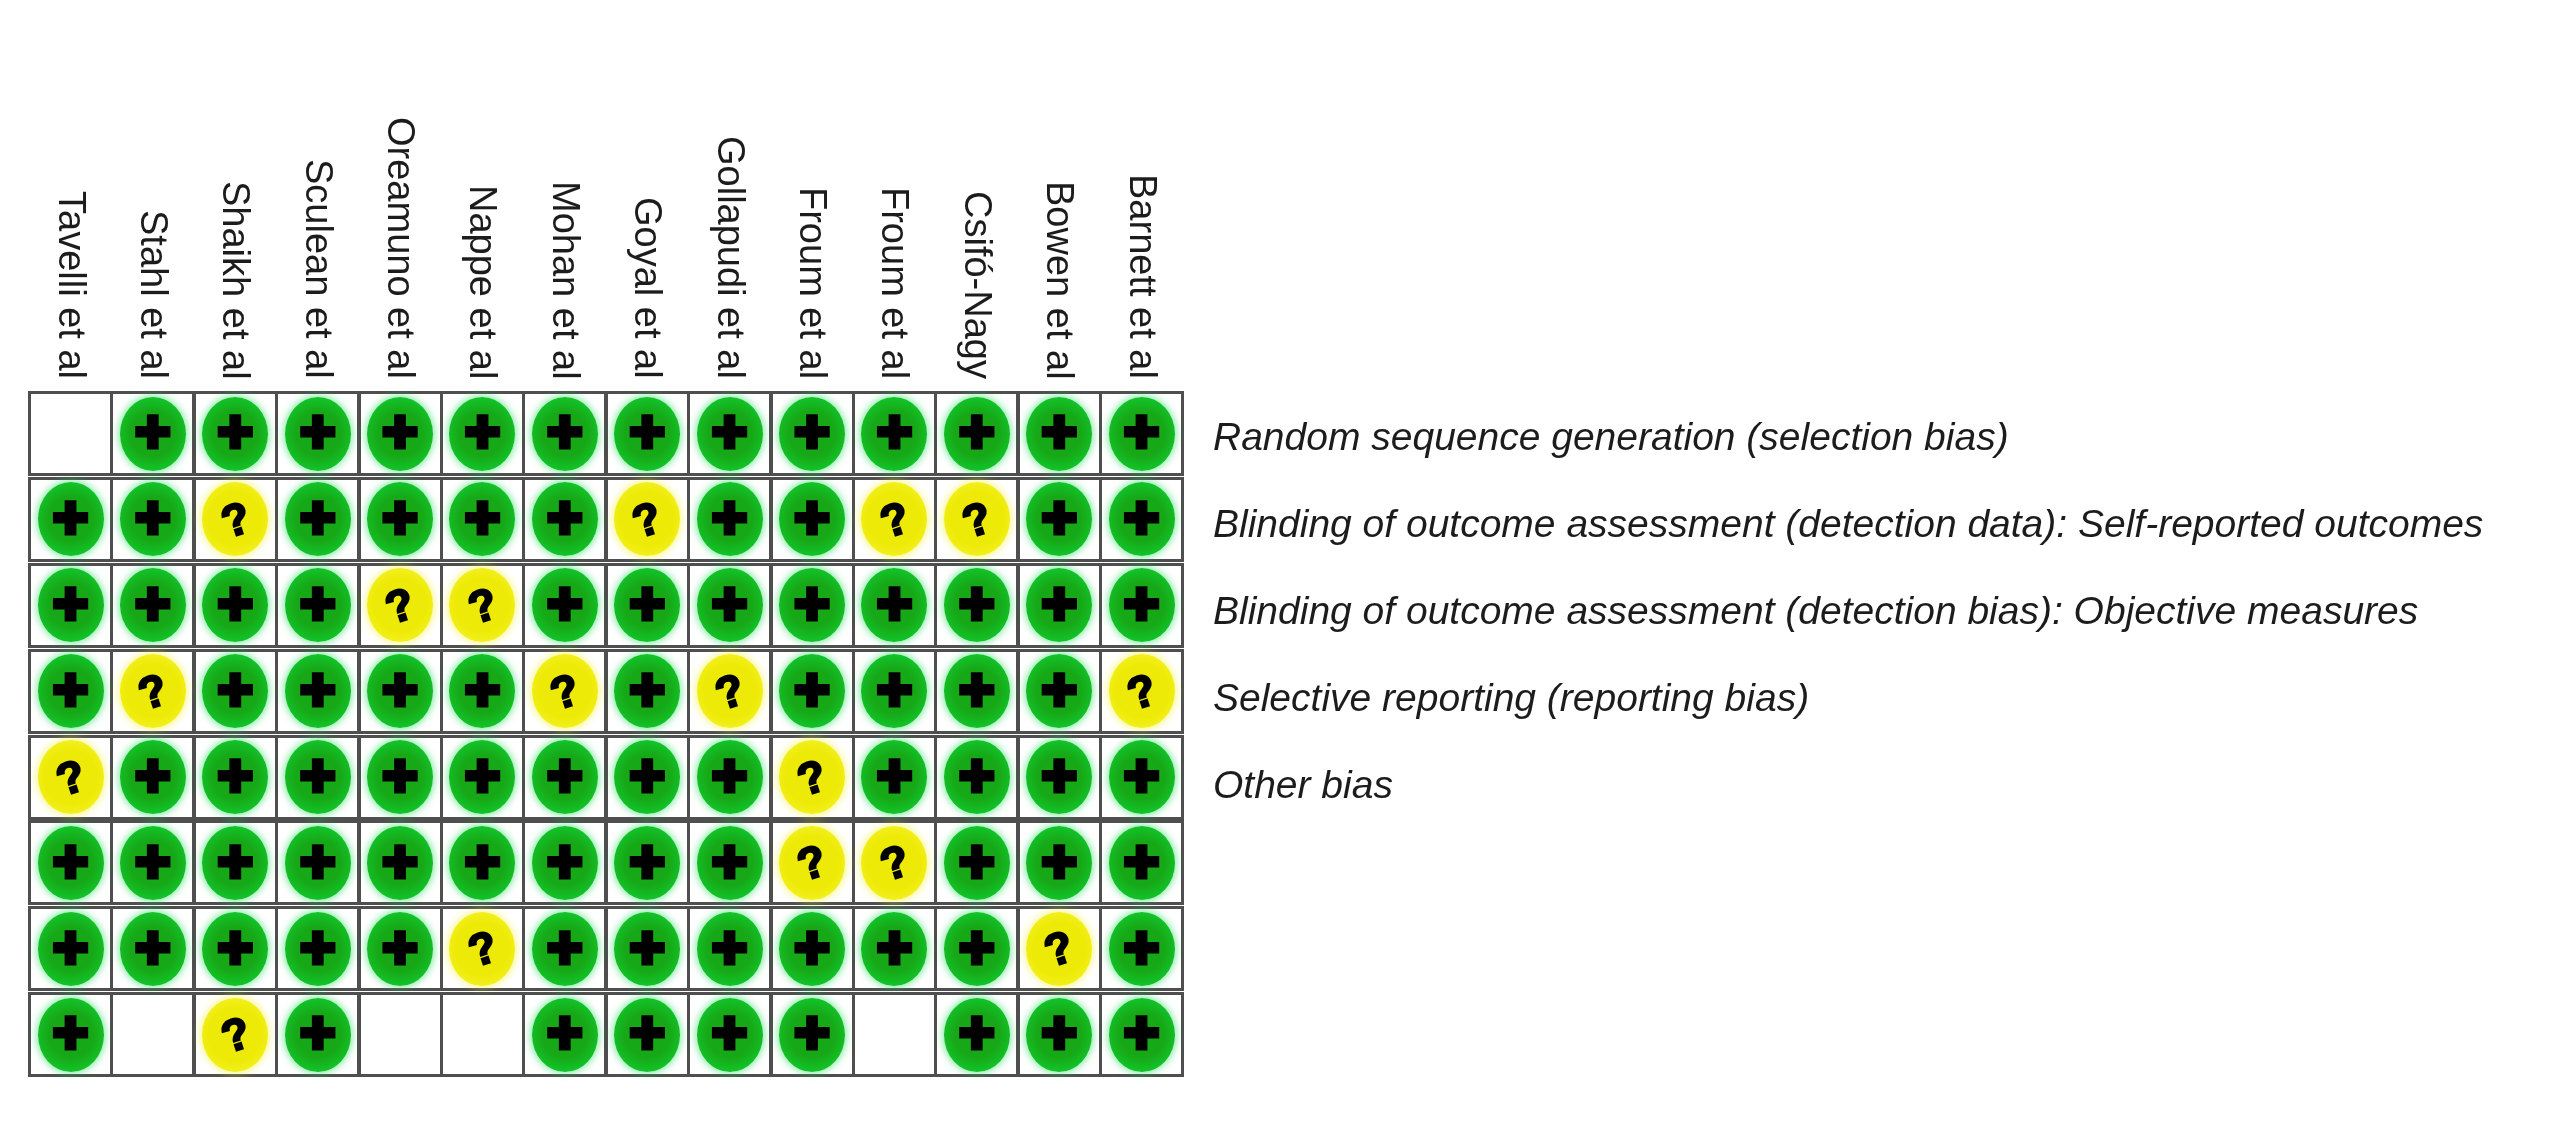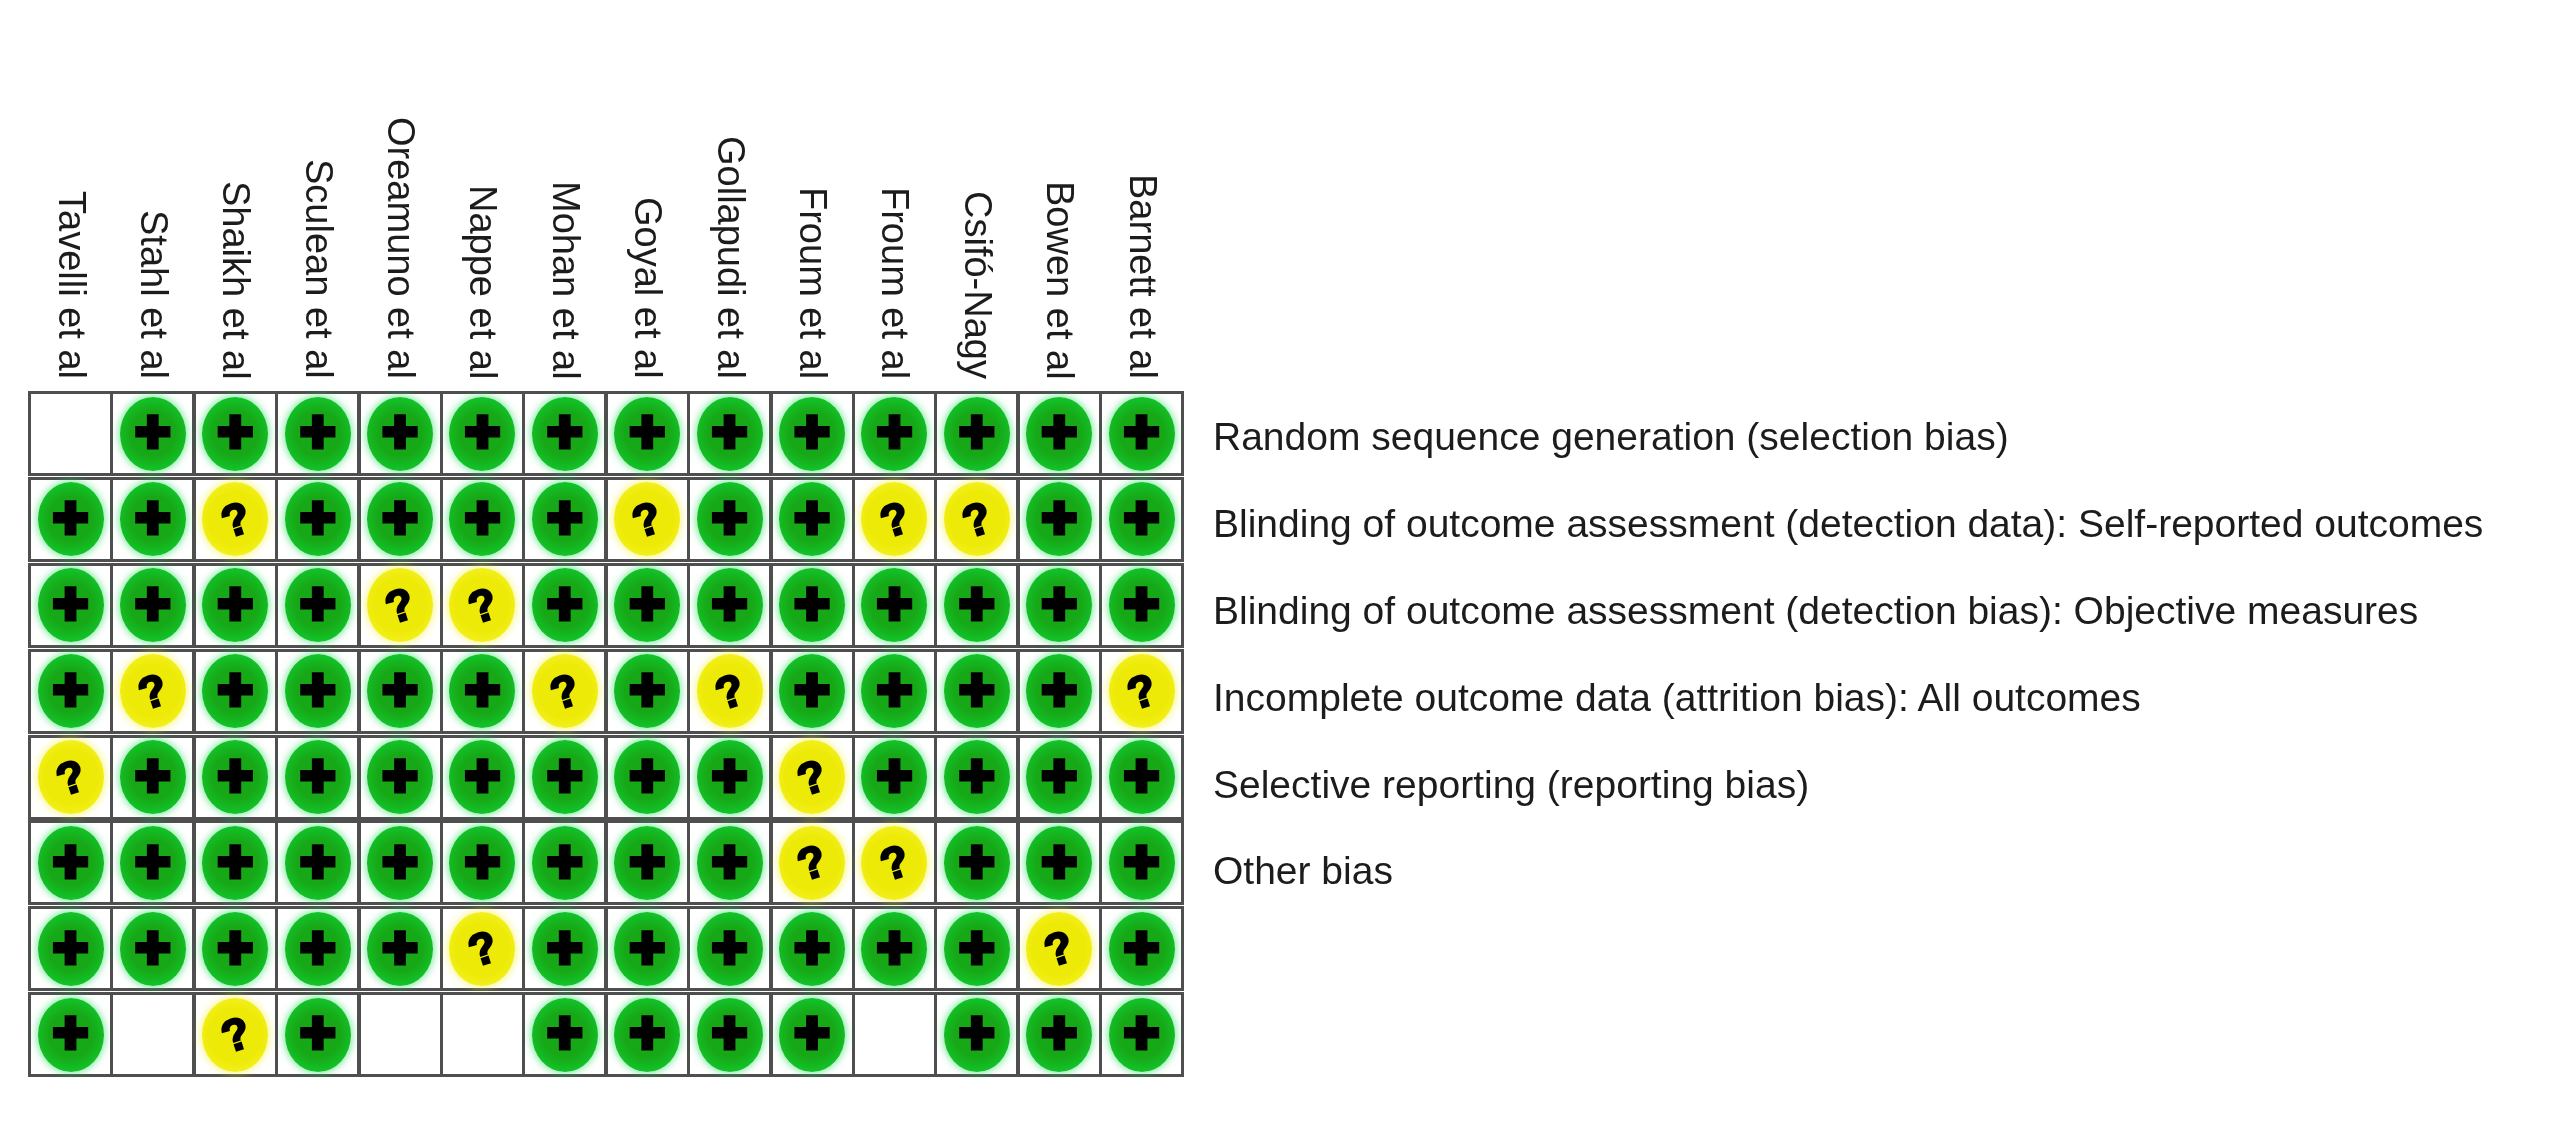--- a/index.html
+++ b/index.html
@@ -56,21 +56,21 @@
     box-shadow:0 0 7.7px 1.7px rgba(240,240,40,.55);
   }
   .sym{color:var(--sym);line-height:1;}
   .sym.low{font-size:60px;font-weight:900;-webkit-text-stroke:5.2px var(--sym);margin-top:-2.6px;}
   .sym.unclear{font-size:45px;font-weight:800;-webkit-text-stroke:2.1px var(--sym);transform:rotate(-18deg);}
   
   .rlabels{position:absolute;left:1213px;top:394px;}
   .rlabel{
     height:86px;margin-bottom:0.9px;
     display:flex;align-items:center;
-    font-size:39px;color:var(--label);white-space:nowrap;
+    font-size:39px;color:var(--label);white-space:nowrap;font-style:italic;
   }
 </style>
 </head>
 <body>
 
 <div class="canvas">
   <div class="headers" id="headers">
       <div class="hcell">
         <span class="hlabel">Tavelli et al</span>
       </div>
@@ -669,18 +669,17 @@
           <div class="dot low">
             <span class="sym low">+</span>
           </div>
         </div>
       </div>
     </div>
   <div class="rlabels" id="rlabels">
       <div class="rlabel">Random sequence generation (selection bias)</div>
       <div class="rlabel">Blinding of outcome assessment (detection data): Self-reported outcomes</div>
       <div class="rlabel">Blinding of outcome assessment (detection bias): Objective measures</div>
-      <div class="rlabel">Incomplete outcome data (attrition bias): All outcomes</div>
       <div class="rlabel">Selective reporting (reporting bias)</div>
       <div class="rlabel">Other bias</div>
     </div>
 </div>
 
 
 </body></html>

